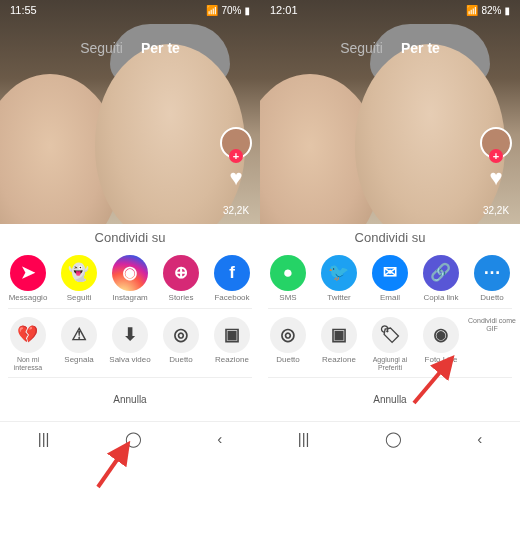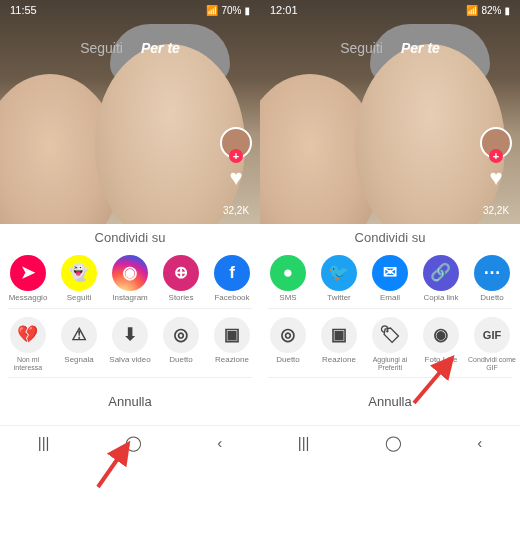--- a/index.html
+++ b/index.html
@@ -46,21 +46,21 @@
     padding:0 10px; color:#fff; font-size:11px; font-weight:500;
   }
   .status-icons { display:flex; gap:3px; align-items:center; }
   .status-icons span { font-size:10px; }
   .tabs {
     position:absolute; top:28px; left:0; right:0;
     display:flex; justify-content:center; gap:18px;
     color:#fff; font-size:14px;margin-top:12px;
   }
   .tab-inactive { color:#bbb; }
-  .tab-active { color:#fff; font-weight:700;font-style:italic; }
+  .tab-active { color:#fff; font-weight:700; }
   .right-rail {
     position:absolute; right:8px; bottom:8px; display:flex; flex-direction:column; align-items:center; gap:8px;
   }
   .avatar {
     width:32px; height:32px; border-radius:50%; background:#b8866b; border:2px solid #fff; position:relative;
   }
   .avatar::after{
     content:"+"; position:absolute; bottom:-6px; left:50%; transform:translateX(-50%);
     width:14px; height:14px; border-radius:50%; background:#ff2d55; color:#fff;
     font-size:11px; line-height:14px; text-align:center; font-weight:700;
@@ -82,21 +82,21 @@
     flex:1 1 0; display:flex; flex-direction:column; align-items:center;
     font-size:8px; color:#777; line-height:1.05; text-align:center;
   }
   .circle {
     width:36px; height:36px; border-radius:50%; display:flex; align-items:center; justify-content:center;
     color:#fff; font-size:17px; margin-bottom:3px; font-weight:600;
   }
   .circle.gray { background:#f0f0f0; color:#444; }
   .label2 { font-size:7px; }
   .divider { height:1px; background:#eee; margin:6px 8px; }
-  .cancel { text-align:center; font-size:13px; color:#555; padding:10px 0 14px; }
+  .cancel { text-align:center; font-size:10px; color:#555; padding:10px 0 14px; }
   .navbar {
     height:34px; display:flex; justify-content:space-around; align-items:center;
     border-top:1px solid #eee; color:#555;
   }
   .navbar div { font-size:15px; }
 
   .arrow {
     position:absolute; width:60px; height:60px; pointer-events:none; z-index:50;
   }
   .arrow svg { width:100%; height:100%; }
@@ -273,21 +273,20 @@
         </div>
         <div class="share-item">
           <div class="circle gray">🏷</div>
           <div class="label2">Aggiungi ai Preferiti</div>
         </div>
         <div class="share-item">
           <div class="circle gray">◉</div>
           <div>Foto Live</div>
         </div>
         <div class="share-item">
-          <div class="circle gray" style="font-size: 11px; font-weight: 700;">GIF</div>
           <div class="label2">Condividi come GIF</div>
         </div>
       </div>
     <div class="divider"></div>
     <div class="cancel">Annulla</div>
   </div>
 
   <div class="navbar">
     <div>|||</div>
     <div>◯</div>

